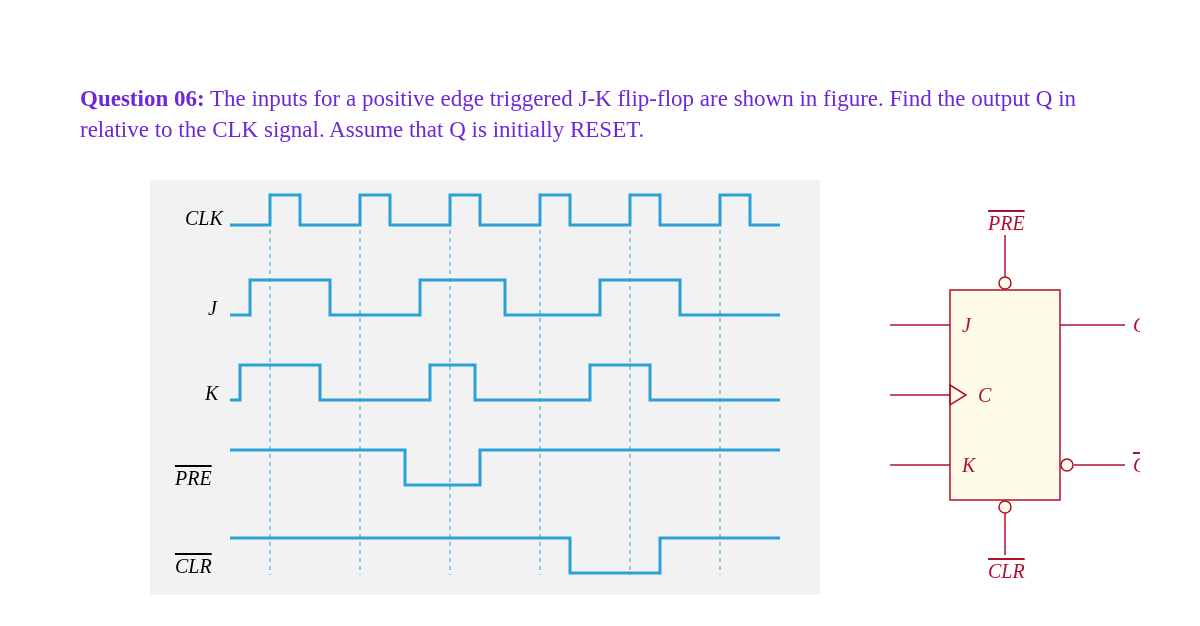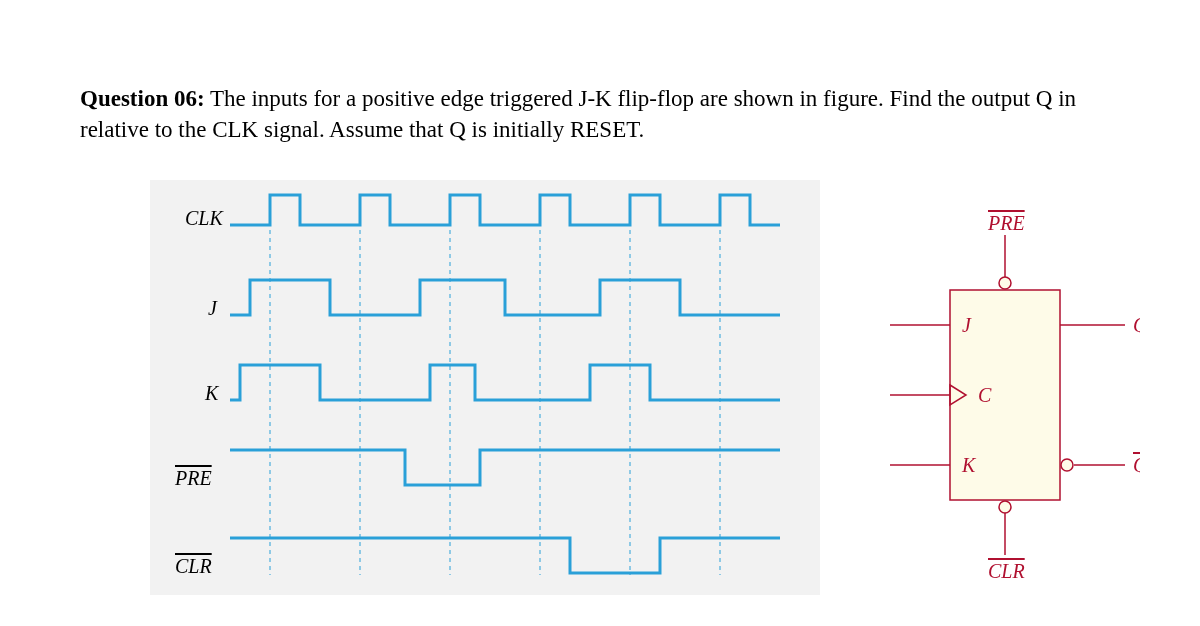--- a/index.html
+++ b/index.html
@@ -11,21 +11,21 @@
     height: 626px;
     position: relative;
   }
   .container {
     padding: 60px 80px 20px 80px;
   }
   .question-text {
     font-size: 23px;
     line-height: 1.35;
     margin-bottom: 30px;
-    color: #000000;
+    color: #6d28d9;
   }
   .question-label {
     font-weight: bold;
   }
   .diagram-area {
     position: relative;
     margin-left: 40px;
   }
   svg text {
     font-family: "Times New Roman", serif;

